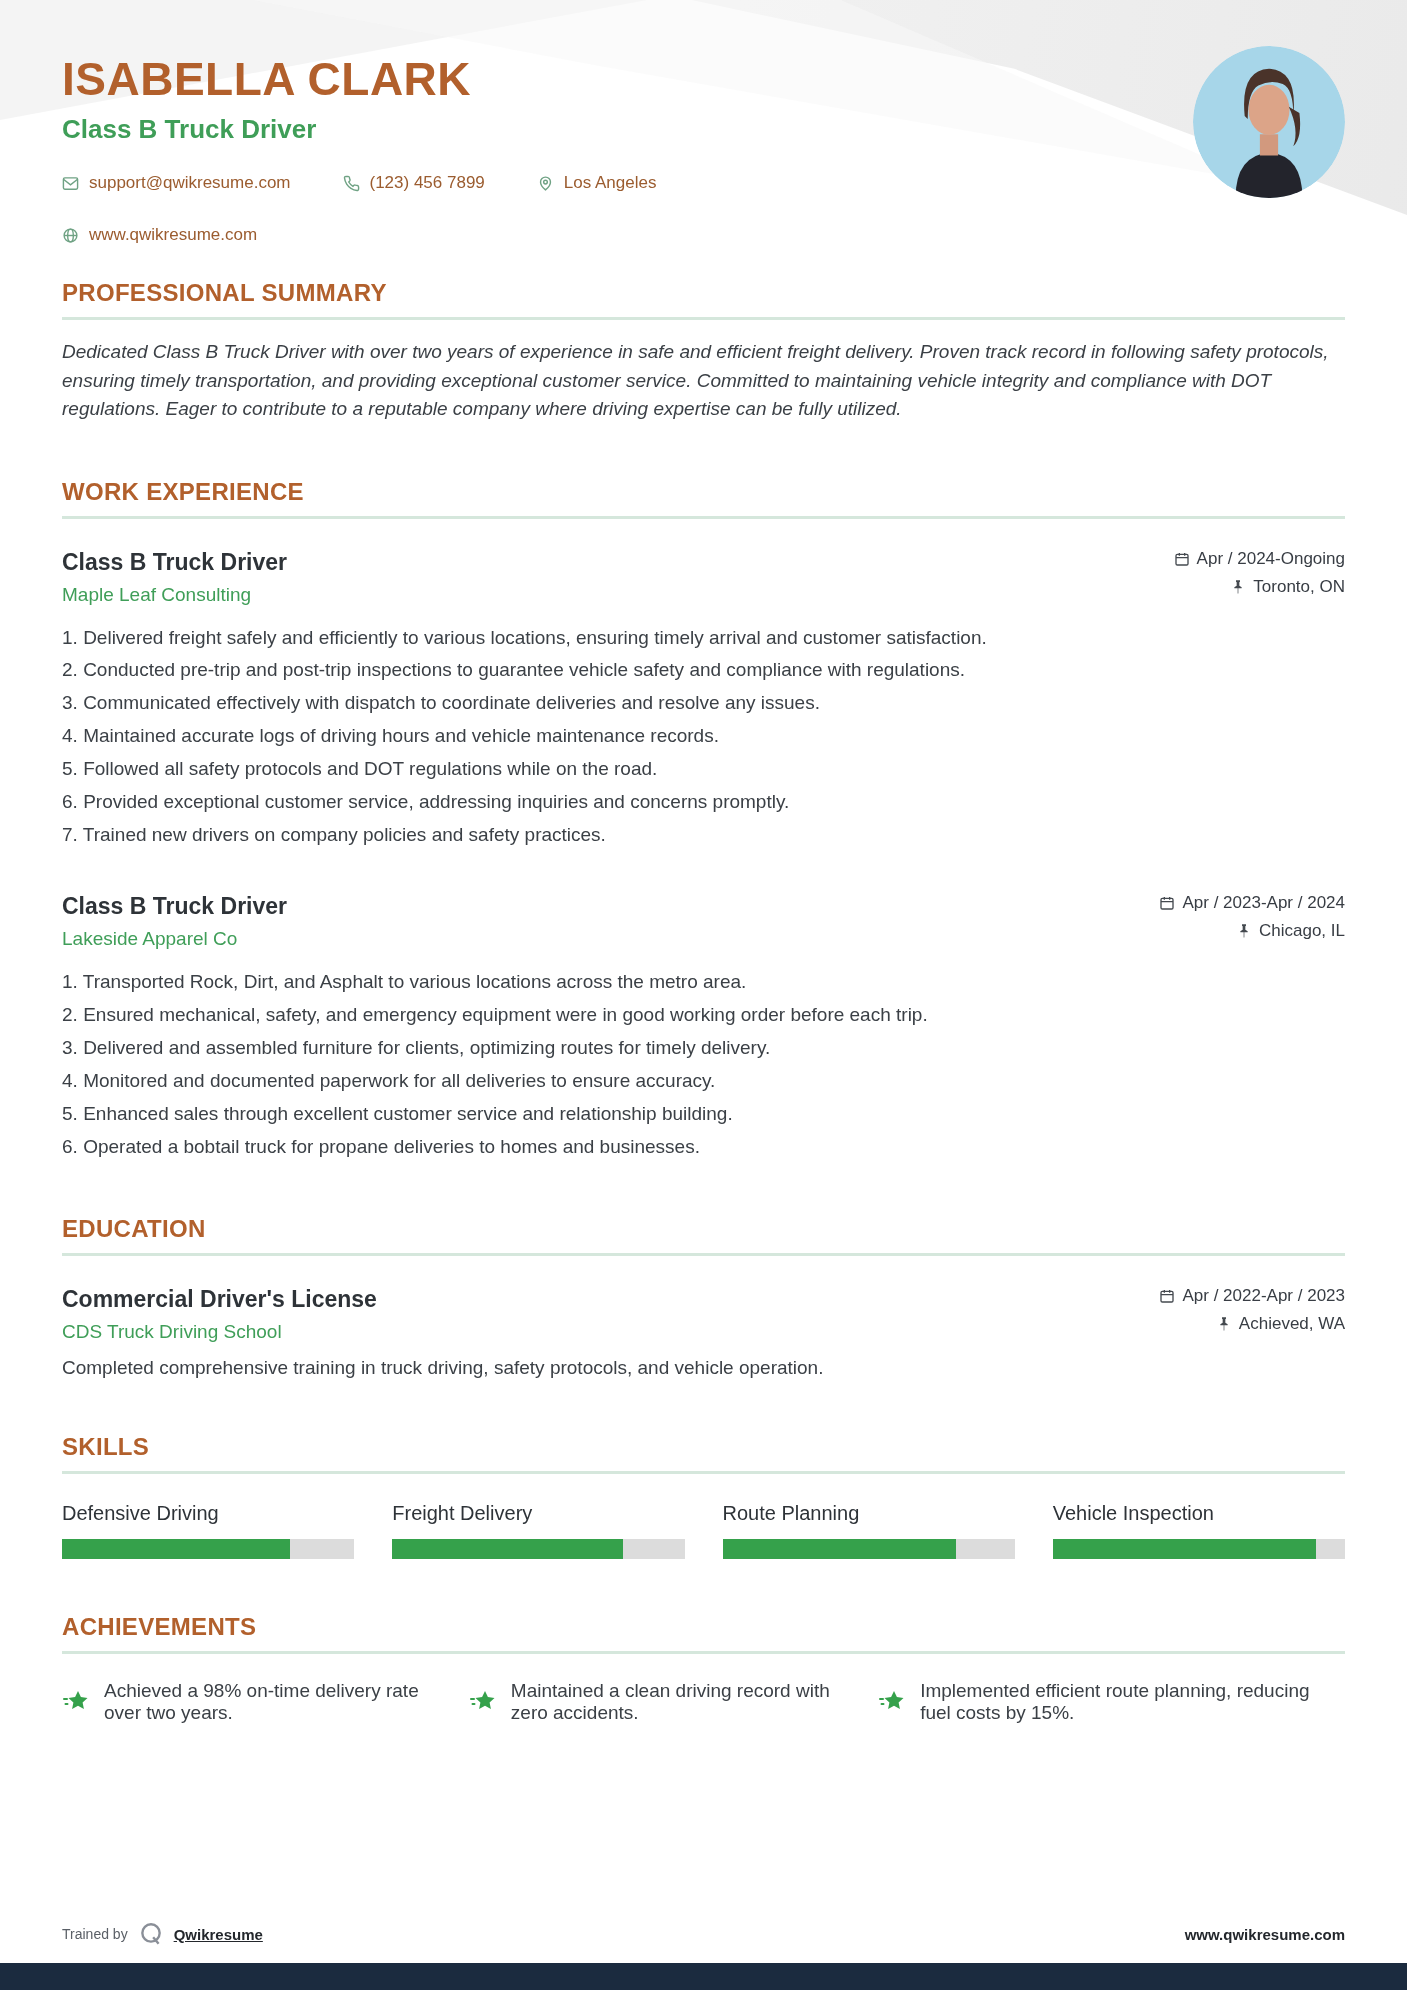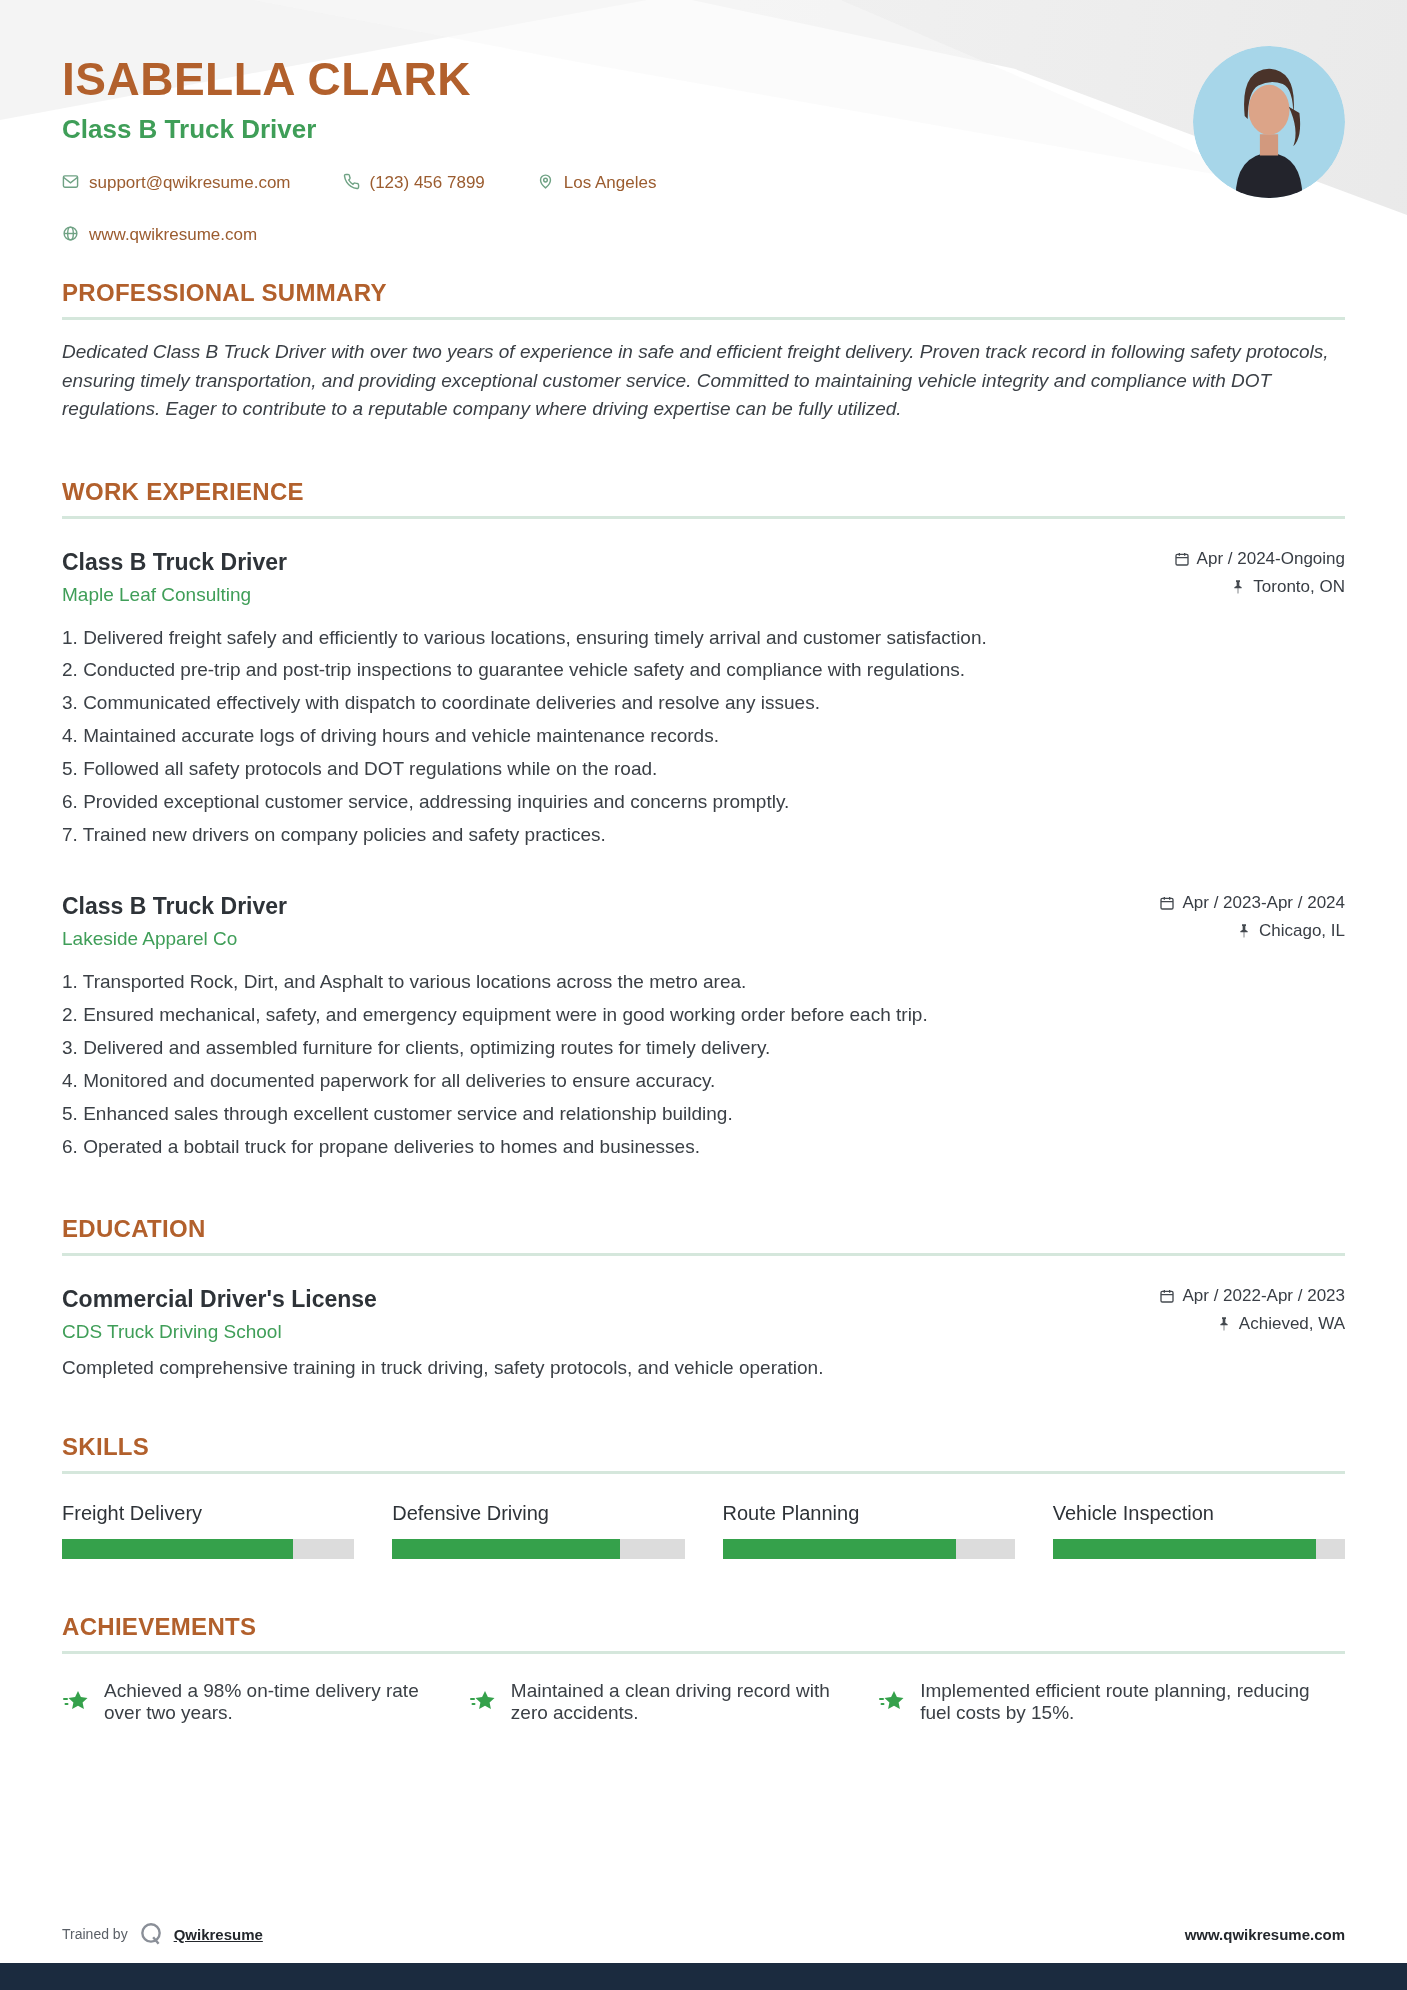--- a/index.html
+++ b/index.html
@@ -20,21 +20,21 @@
   .bg-shape.s2 { top: 0; left: 0; width: 46%; height: 200px; background: #ededed; clip-path: polygon(0 0, 100% 0, 0 60%); opacity: .6; }
   .bg-shape.s3 { top: 0; left: 18%; width: 72%; height: 235px; background: #f7f7f7; clip-path: polygon(0 0, 58% 0, 100% 78%, 34% 28%); opacity: .55; }
 
   .content { position: relative; z-index: 1; padding: 0 62px; }
 
   
   .header { position: relative; padding-top: 52px; min-height: 220px; }
   .name { font-size: 46px; font-weight: 700; color: #b2602c; letter-spacing: .5px; }
   .job-title { font-size: 26px; font-weight: 600; color: #3f9e58; margin-top: 8px; }
   .contacts { margin-top: 28px; max-width: 980px; display: flex; flex-wrap: wrap; column-gap: 52px; row-gap: 16px; }
-  .contact { display: inline-flex; align-items: flex-start; gap: 10px; font-size: 17px; color: #9b5c2f; font-weight: 500; text-decoration: none; cursor: pointer; }
+  .contact { display: inline-flex; align-items: center; gap: 10px; font-size: 17px; color: #9b5c2f; font-weight: 500; text-decoration: none; cursor: pointer; }
   .contact svg { width: 17px; height: 17px; stroke: #6fa284; fill: none; stroke-width: 2; }
   .break { flex-basis: 100%; height: 0; }
 
   .avatar { position: absolute; top: 46px; right: 0; width: 152px; height: 152px; border-radius: 50%; overflow: hidden; }
   .avatar svg { width: 100%; height: 100%; display: block; }
 
   
   .section { margin-top: 54px; }
   .section.summary { margin-top: 34px; }
   .section-heading { font-size: 24px; font-weight: 700; color: #b2602c; letter-spacing: .3px; }
@@ -245,29 +245,29 @@
         <p class="edu-desc">Completed comprehensive training in truck driving, safety protocols, and vehicle operation.</p>
       </article>
     </section>
 
     <section class="section">
       <h2 class="section-heading">SKILLS</h2>
       <div class="section-divider"></div>
 
       <div class="skills-grid">
         <div class="skill">
+          <div class="skill-name">Defensive Driving</div>
+          <div class="skill-track">
+            <div class="skill-fill" style="width: 78%;"></div>
+          </div>
+        </div>
+        <div class="skill">
           <div class="skill-name">Freight Delivery</div>
           <div class="skill-track">
             <div class="skill-fill" style="width: 79%;"></div>
-          </div>
-        </div>
-        <div class="skill">
-          <div class="skill-name">Defensive Driving</div>
-          <div class="skill-track">
-            <div class="skill-fill" style="width: 78%;"></div>
           </div>
         </div>
         <div class="skill">
           <div class="skill-name">Route Planning</div>
           <div class="skill-track">
             <div class="skill-fill" style="width: 80%;"></div>
           </div>
         </div>
         <div class="skill">
           <div class="skill-name">Vehicle Inspection</div>

